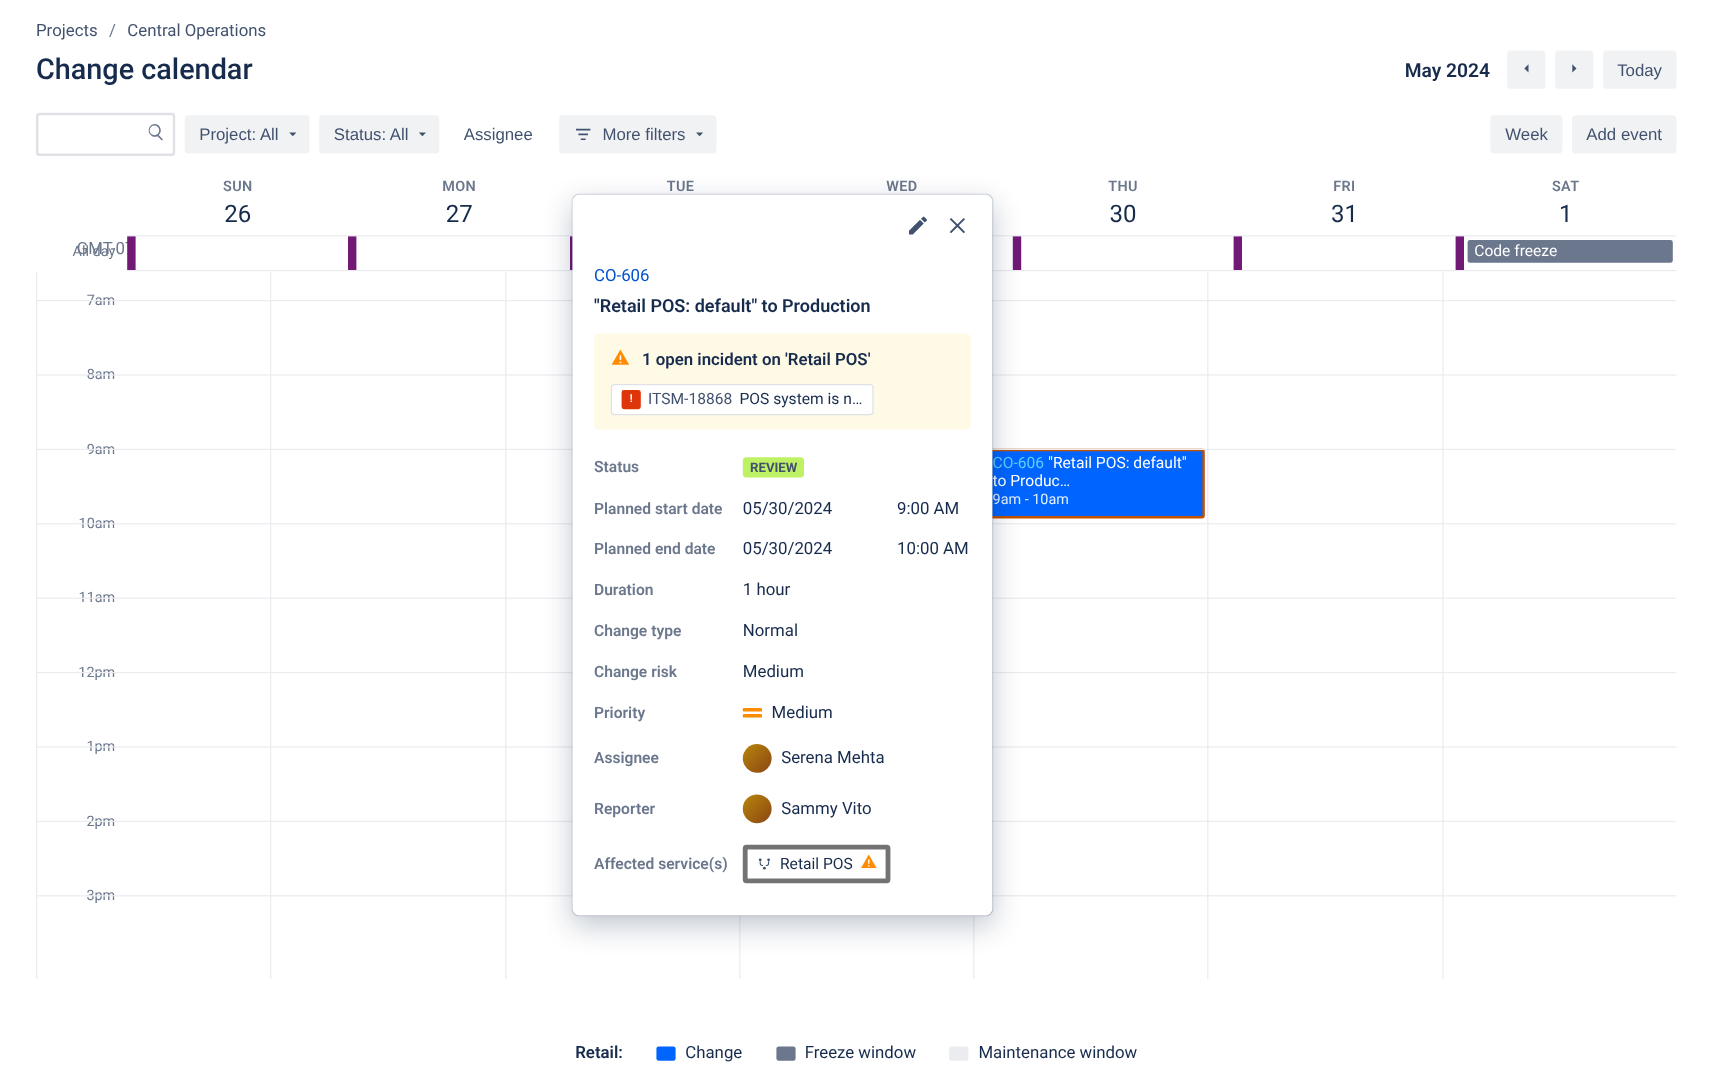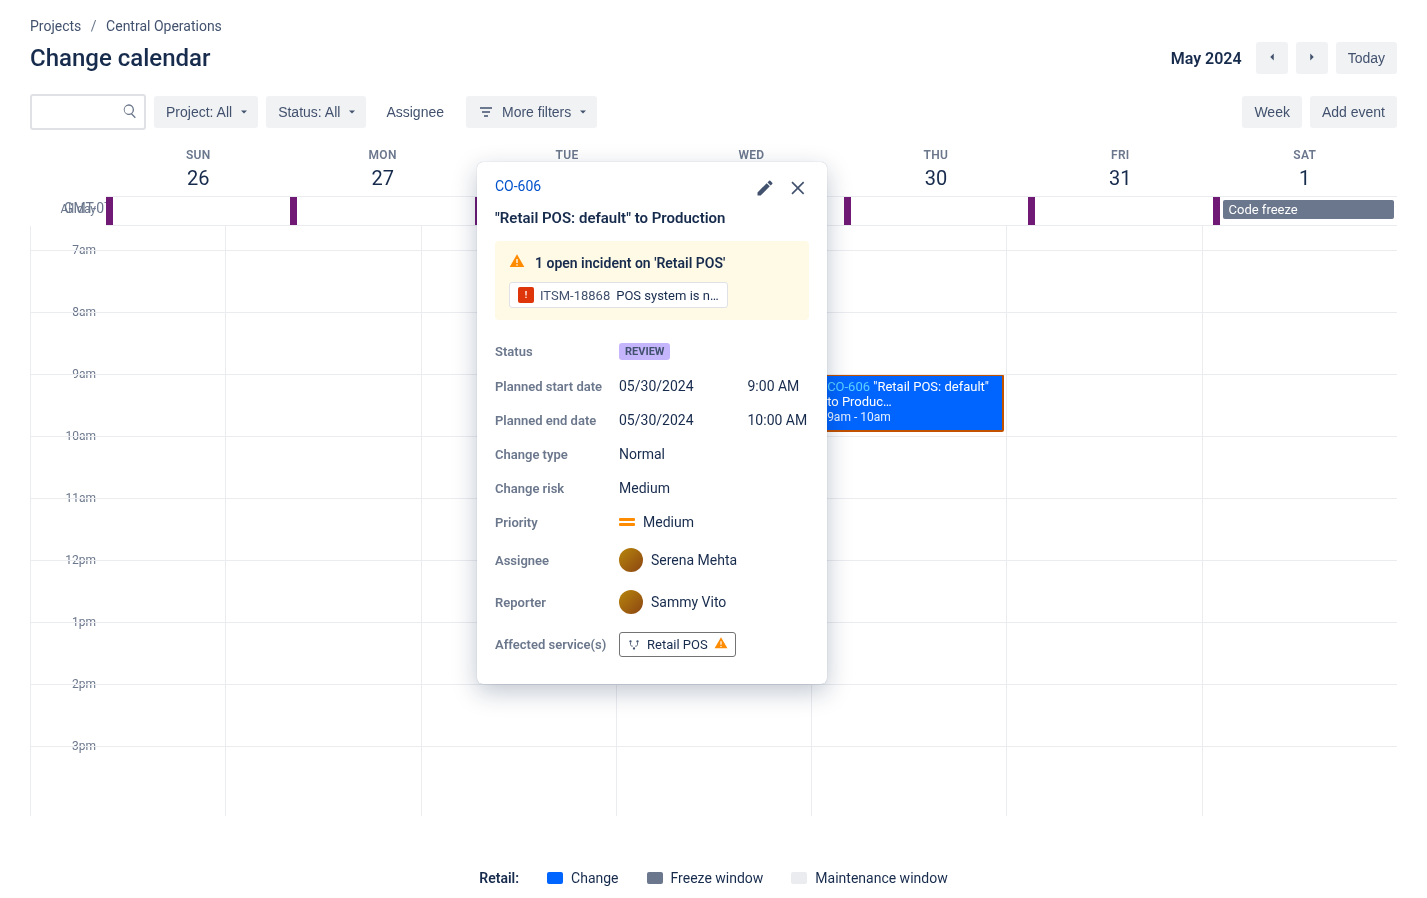--- a/index.html
+++ b/index.html
@@ -6,21 +6,21 @@
   body {
     font-family: -apple-system, BlinkMacSystemFont, "Segoe UI", Roboto, "Helvetica Neue", Arial, sans-serif;
     font-size: 14px;
     color: #172B4D;
     background: #fff;
     width: 1427px;
     height: 898px;
     overflow: hidden;
     position: relative;
   }
-  a { color: #0052CC; text-decoration: none; }
+  a { color: #0052CC; text-decoration: none; margin-top: 44px; }
   .page { padding: 18px 30px 0 30px; }
 
   .breadcrumb { font-size: 14px; color: #6B778C; margin-bottom: 8px; }
   .breadcrumb a { color: #42526E; }
   .breadcrumb .sep { margin: 0 6px; color: #6B778C; }
 
   .header-row { display: flex; justify-content: space-between; align-items: center; margin-bottom: 20px; }
   h1 { font-size: 24px; font-weight: 500; color: #172B4D; }
 
   .nav-controls { display: flex; align-items: center; gap: 8px; }
@@ -154,32 +154,32 @@
   .incident-key { color: #42526E; }
   .incident-sum { color: #172B4D; white-space: nowrap; overflow: hidden; text-overflow: ellipsis; }
 
   .field-row { display: flex; align-items: center; padding: 9px 0; }
   .field-label { width: 124px; font-size: 13px; font-weight: 600; color: #6B778C; }
   .field-value { flex: 1; display: flex; align-items: center; gap: 8px; font-size: 14px; color: #172B4D; }
   .date-time-row .field-value { display: flex; gap: 54px; }
 
   .lozenge {
     display: inline-block; font-size: 11px; font-weight: 700;
-    background: #c4b5fd; color: #42526E; padding: 2px 6px; border-radius: 3px;
+    background: #bef264; color: #42526E; padding: 2px 6px; border-radius: 3px;
   }
   .prio-icon { display: inline-flex; flex-direction: column; gap: 2px; }
   .prio-icon span { width: 16px; height: 3px; background: #FF8B00; border-radius: 1px; }
   .avatar {
     width: 24px; height: 24px; border-radius: 50%; background: linear-gradient(135deg,#b8860b,#8b4513);
     display: inline-block; flex-shrink: 0;
   }
 
   .svc-chip {
     display: inline-flex; align-items: center; gap: 6px;
-    border: 1px solid #737373; border-radius: 3px; padding: 3px 7px; font-size: 13px;
+    border: 4px solid #737373; border-radius: 3px; padding: 3px 7px; font-size: 13px;
   }
   .svc-icon { display: inline-flex; }
   .svc-icon svg { width: 14px; height: 14px; fill: #42526E; }
   .warn-mini svg { width: 14px; height: 14px; }
 
   .hidden-input { width: 0; height: 0; border: none; outline: none; }
 </style>
 </head>
 <body>
 
@@ -404,20 +404,24 @@
         <span>05/30/2024</span>
         <span>9:00 AM</span>
       </div>
   </div>
   <div class="field-row date-time-row">
     <div class="field-label">Planned end date</div>
     <div class="field-value">
         <span>05/30/2024</span>
         <span>10:00 AM</span>
       </div>
+  </div>
+  <div class="field-row">
+    <div class="field-label">Duration</div>
+    <div class="field-value">1 hour</div>
   </div>
   <div class="field-row">
     <div class="field-label">Change type</div>
     <div class="field-value">Normal</div>
   </div>
   <div class="field-row">
     <div class="field-label">Change risk</div>
     <div class="field-value">Medium</div>
   </div>
   <div class="field-row">

